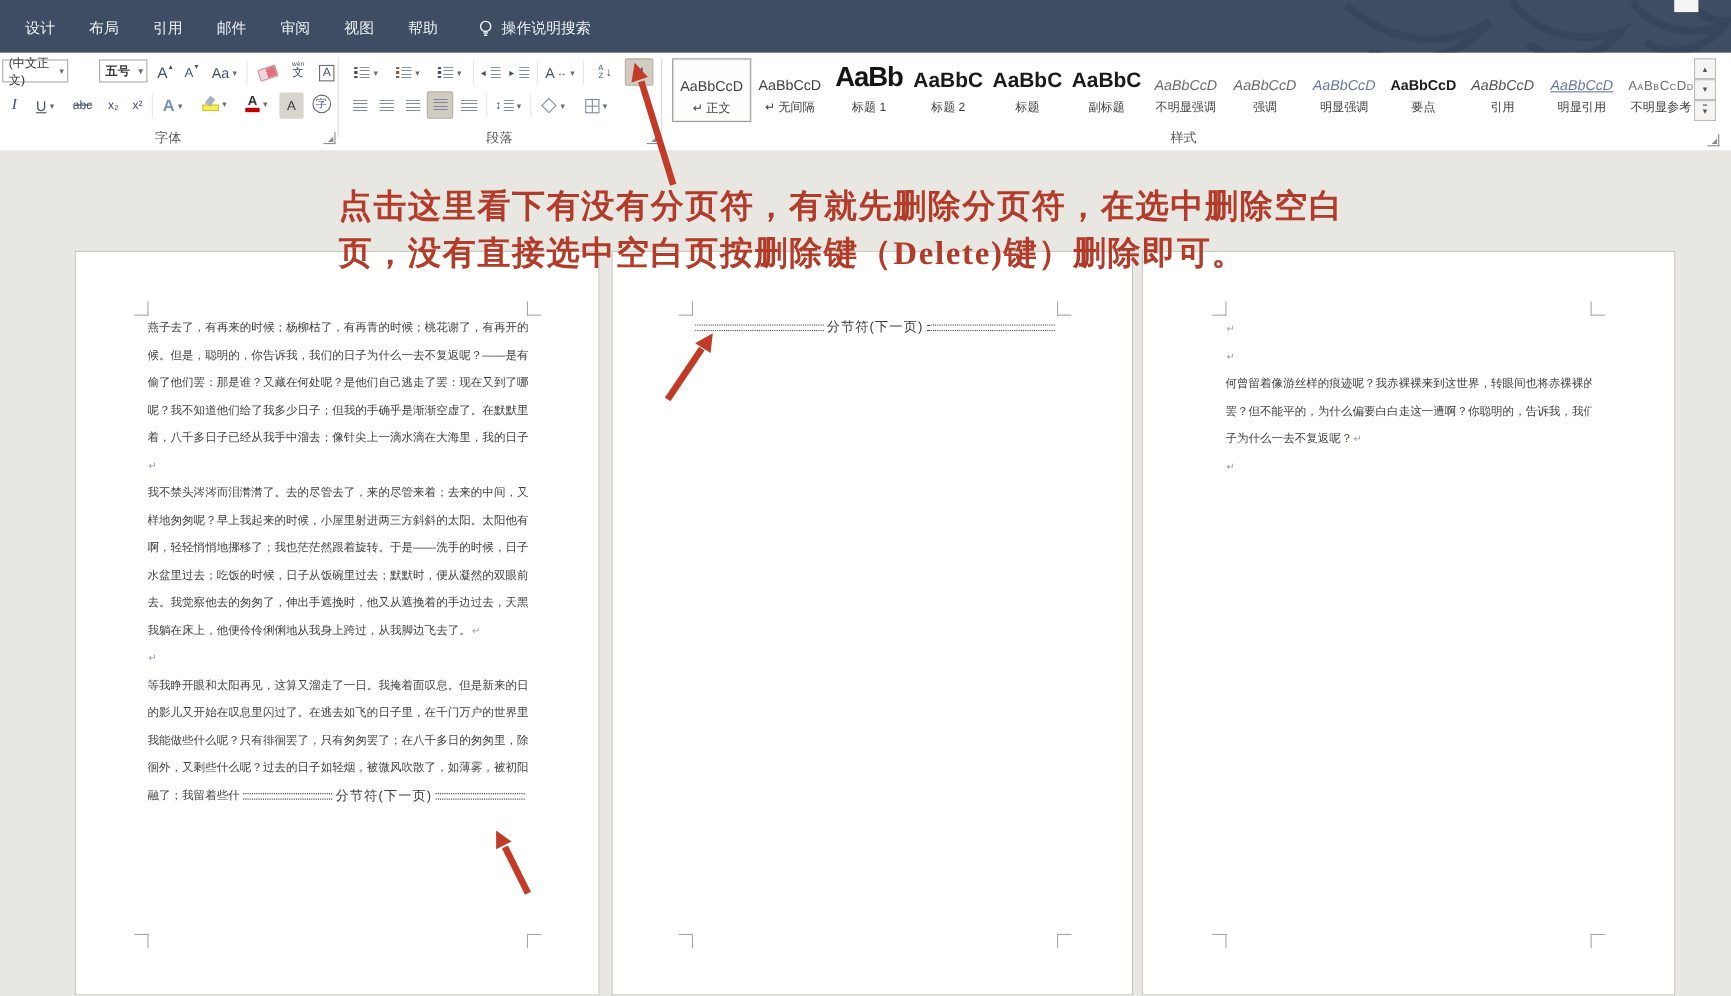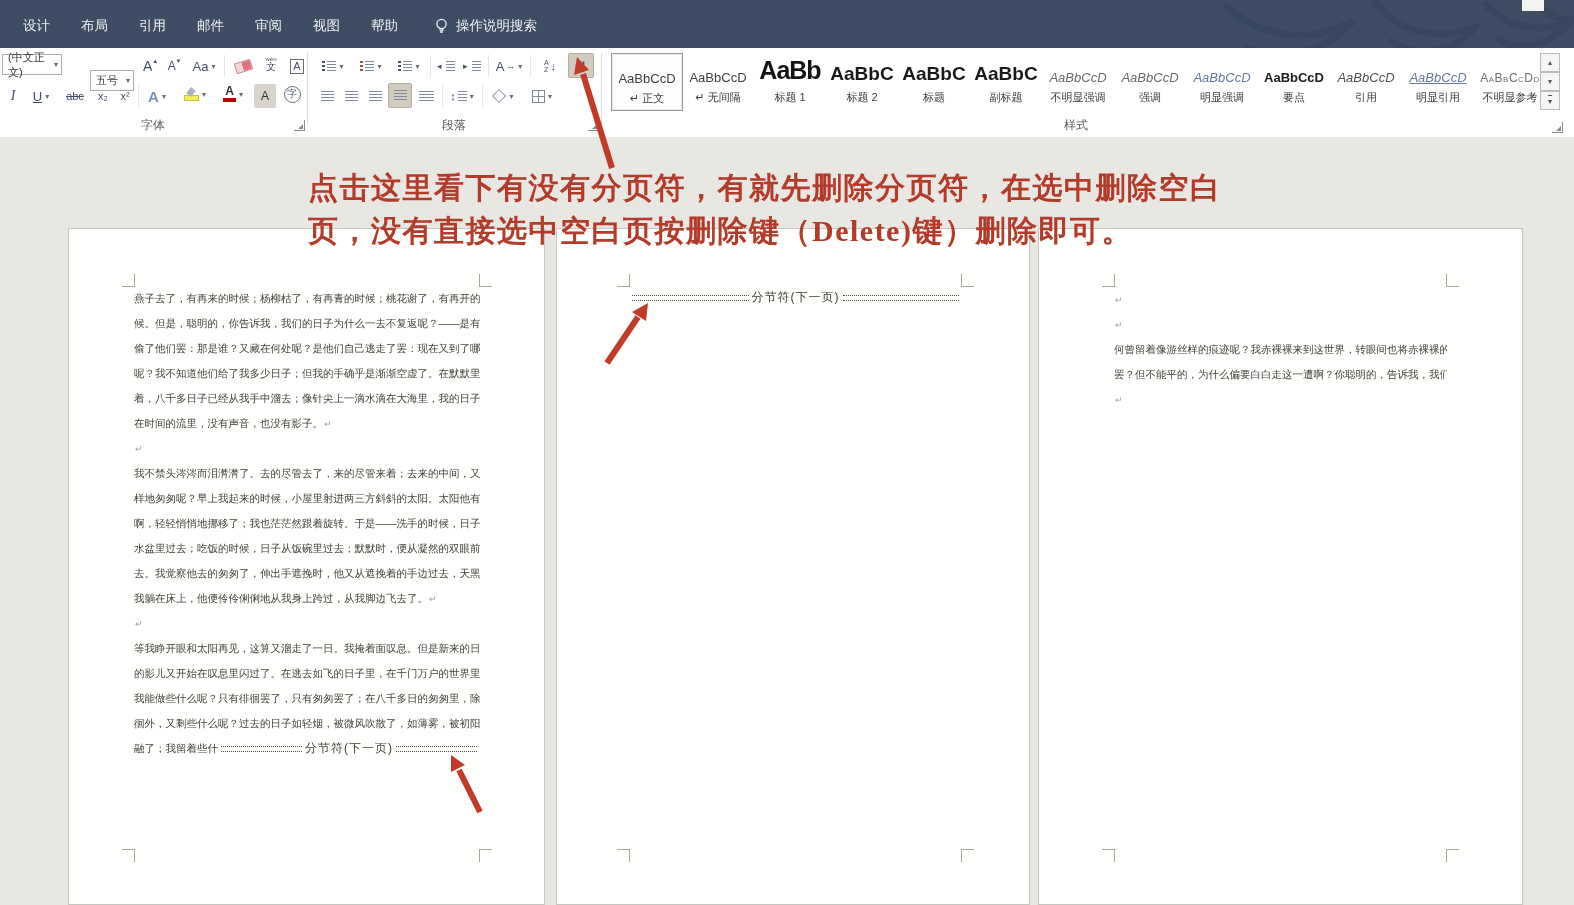--- a/index.html
+++ b/index.html
@@ -125,21 +125,21 @@
     </span>
   </div>
 </div>
 
 <div class="ribbon">
 
   <div class="combo" style="left:2px;top:6px;width:60px;">
     <span>(中文正文)</span>
     <span class="chev">▾</span>
   </div>
-  <div class="combo" style="left:90px;top:22px;width:44px;">
+  <div class="combo" style="left:90px;top:6px;width:44px;font-weight:bold;">
     <span>五号</span>
     <span class="chev">▾</span>
   </div>
   <div class="rbtn" style="left:138px;top:6px;width:24px;">
     <span style="font-size:14px;">A</span>
     <span style="font-size:7px;margin:-10px 0 0 -1px;">▴</span>
   </div>
   <div class="rbtn" style="left:162px;top:6px;width:24px;">
     <span style="font-size:12px;">A</span>
     <span style="font-size:7px;margin:-10px 0 0 -1px;">▾</span>
@@ -375,21 +375,20 @@
         <div class="line"><span>燕子去了，有再来的时候；杨柳枯了，有再青的时候；桃花谢了，有再开的时</span><span class="pmark"></span></div>
 
         <div class="line"><span>候。但是，聪明的，你告诉我，我们的日子为什么一去不复返呢？——是有人</span><span class="pmark"></span></div>
 
         <div class="line"><span>偷了他们罢：那是谁？又藏在何处呢？是他们自己逃走了罢：现在又到了哪里</span><span class="pmark"></span></div>
 
         <div class="line"><span>呢？我不知道他们给了我多少日子；但我的手确乎是渐渐空虚了。在默默里算</span><span class="pmark"></span></div>
 
         <div class="line"><span>着，八千多日子已经从我手中溜去；像针尖上一滴水滴在大海里，我的日子滴</span><span class="pmark"></span></div>
 
-        <div class="line"><span>在时间的流里，没有声音，也没有影子。</span><span class="pmark">↵</span></div>
 
         <div class="line"><span></span><span class="pmark">↵</span></div>
 
         <div class="line"><span>我不禁头涔涔而泪潸潸了。去的尽管去了，来的尽管来着；去来的中间，又怎</span><span class="pmark"></span></div>
 
         <div class="line"><span>样地匆匆呢？早上我起来的时候，小屋里射进两三方斜斜的太阳。太阳他有脚</span><span class="pmark"></span></div>
 
         <div class="line"><span>啊，轻轻悄悄地挪移了；我也茫茫然跟着旋转。于是——洗手的时候，日子从</span><span class="pmark"></span></div>
 
         <div class="line"><span>水盆里过去；吃饭的时候，日子从饭碗里过去；默默时，便从凝然的双眼前过</span><span class="pmark"></span></div>
@@ -438,20 +437,21 @@
     <div>
 
         <div class="line"><span></span><span class="pmark">↵</span></div>
 
         <div class="line"><span></span><span class="pmark">↵</span></div>
 
         <div class="line"><span>何曾留着像游丝样的痕迹呢？我赤裸裸来到这世界，转眼间也将赤裸裸的回去</span><span class="pmark"></span></div>
 
         <div class="line"><span>罢？但不能平的，为什么偏要白白走这一遭啊？你聪明的，告诉我，我们的日</span><span class="pmark"></span></div>
 
+        <div class="line"><span>子为什么一去不复返呢？</span><span class="pmark">↵</span></div>
 
         <div class="line"><span></span><span class="pmark">↵</span></div>
       </div>
   </div>
 </div>
 
 <div class="annot">
   <div>点击这里看下有没有分页符，有就先删除分页符，在选中删除空白</div>
   <div>页，没有直接选中空白页按删除键（Delete)键）删除即可。</div>
 </div>

